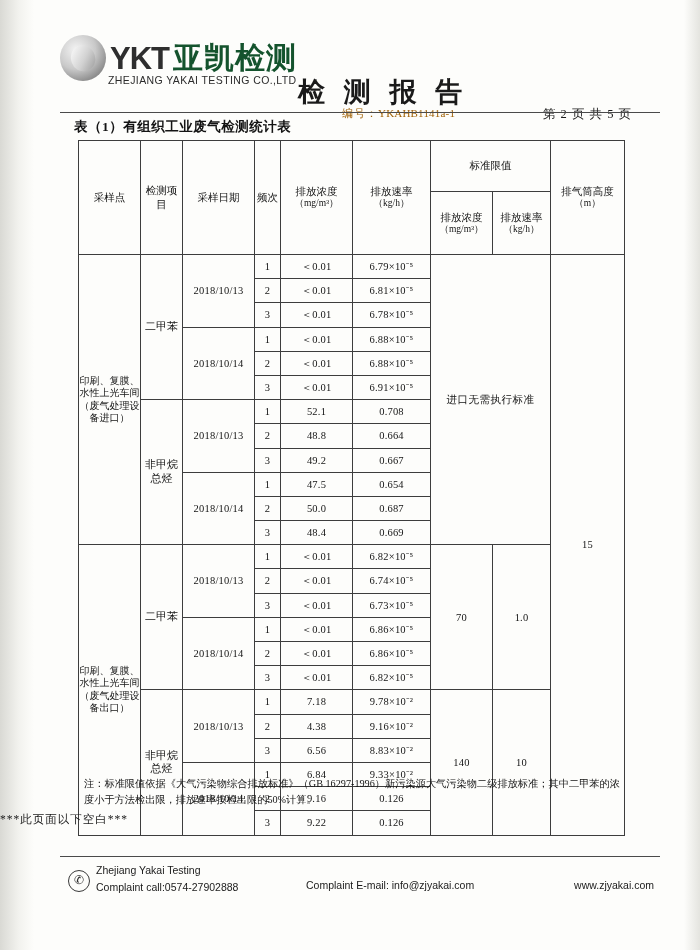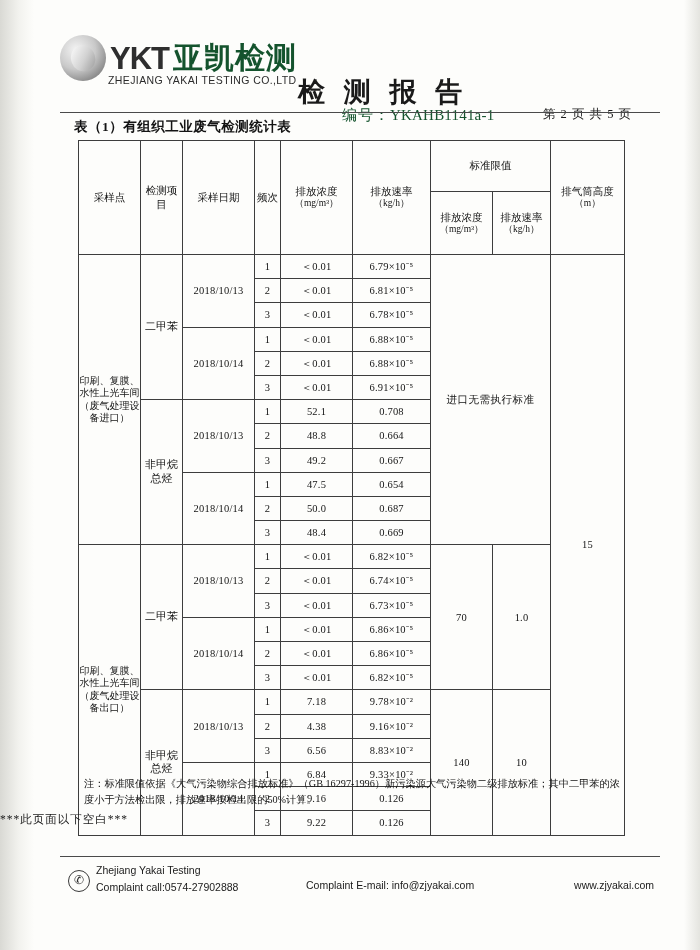--- a/index.html
+++ b/index.html
@@ -107,22 +107,22 @@
     font-size: 27px;
     font-weight: bold;
     letter-spacing: 6px;
     color: #1a1a1a;
     margin-top: 8px;
   }
   .doc-no {
     position: absolute;
     left: 282px;
     top: 78px;
-    font-size: 15px;
-    color: #14532d;
+    font-size: 11px;
+    color: #a16207;
     white-space: nowrap;
   }
   .doc-no .label { letter-spacing: 1px; }
   .doc-no .value {
     font-family: "Liberation Serif", serif;
     letter-spacing: 0.2px;
   }
   .page-no {
     position: absolute;
     right: 28px;

